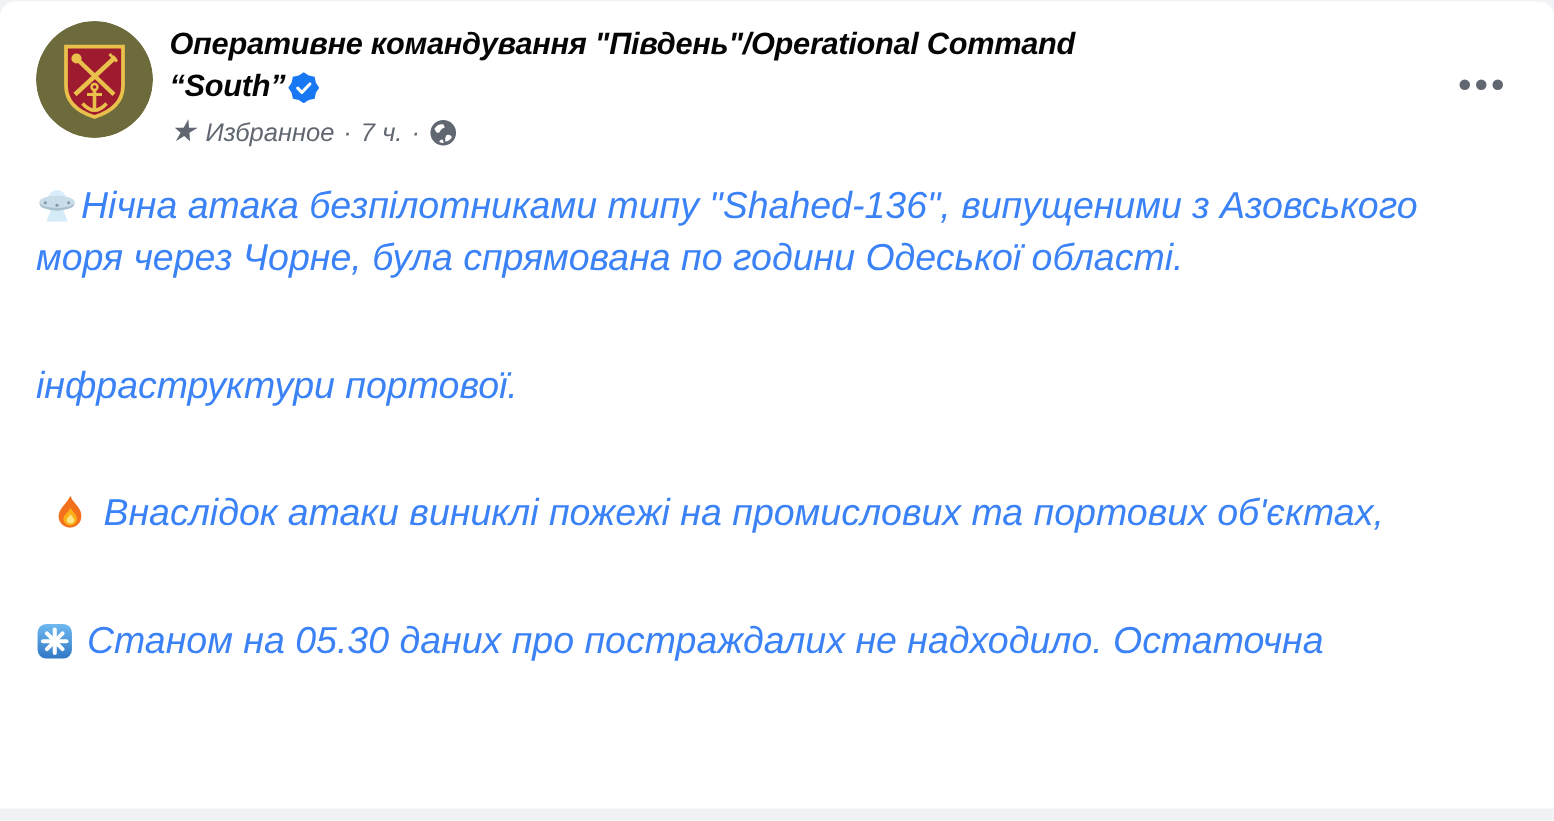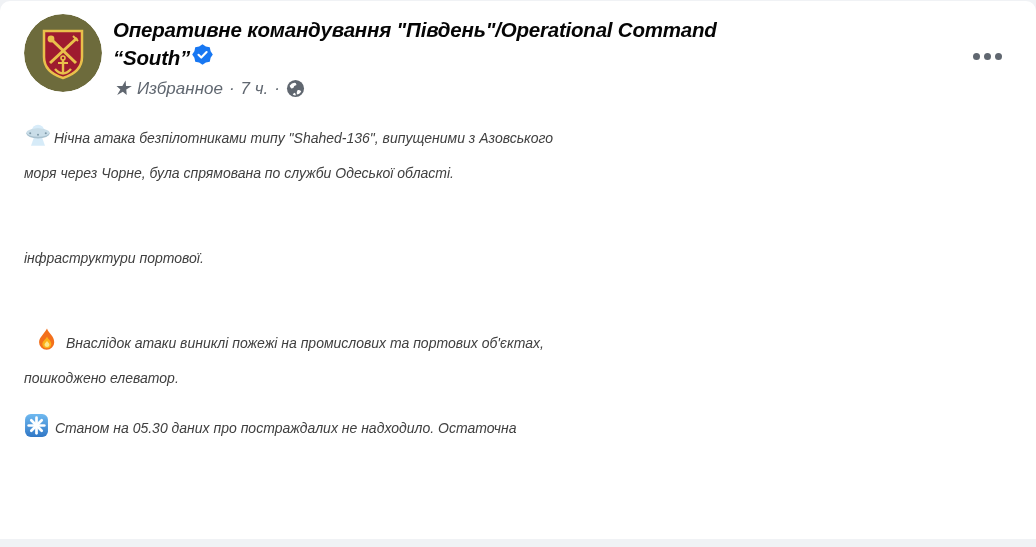--- a/index.html
+++ b/index.html
@@ -16,34 +16,34 @@
     font-style:italic;
   }
   .header{display:flex;gap:11px;}
   .avatar{width:78px;height:78px;border-radius:50%;flex:none;cursor:pointer;}
   .head-text{padding-top:2px;}
   .name{
     font-size:20.5px;font-weight:700;color:#050505;line-height:28px;
     letter-spacing:-0.2px;cursor:pointer;
   }
   .name .nline{display:block;}
-  .name .nline2{display:flex;gap:2px;}
+  .name .nline2{display:flex;align-items:center;gap:2px;}
   .badge{display:inline-flex;flex:none;}
   .meta{
     display:flex;align-items:center;gap:6px;color:#606770;
     font-size:17px;margin-top:6px;line-height:21px;
   }
   .star-glyph{font-size:20px;line-height:1;color:#606770;transform:translateY(-1px);}
   .menu{
     position:absolute;top:44px;right:26px;display:flex;gap:4px;
     padding:8px;cursor:pointer;border-radius:50%;
   }
   .menu i{width:7px;height:7px;border-radius:50%;background:#606770;display:block;}
   .post-body{
-    margin-top:21px;font-size:14px;line-height:35px;color:#404040;
+    margin-top:21px;font-size:25px;line-height:35px;color:#3b82f6;
     padding-right:20px;
   }
   .para{margin:0 0 15px 0;}
   .line{white-space:pre-wrap;}
   .line .t{white-space:pre-wrap;}
   .emoji{display:inline-block;vertical-align:-5px;margin-right:2px;line-height:0;}
   .pad{padding-left:10px;}
 </style>
 </head>
 <body>
@@ -107,36 +107,36 @@
     <p class="para">
       <span class="line"><span class="emoji"><svg width="28" height="28" viewBox="0 0 36 36">
               <polygon points="13,22 23,22 27,33 9,33" fill="#cfe7f7" opacity="0.85"></polygon>
               <path d="M10 14 a8 8 0 0 1 16 0 z" fill="#d8ecf9"></path>
               <ellipse cx="18" cy="17.5" rx="15" ry="6.2" fill="#a9c1cf"></ellipse>
               <ellipse cx="18" cy="16.2" rx="15" ry="5.2" fill="#c9dde8"></ellipse>
               <circle cx="8" cy="17" r="1.3" fill="#7e99a8"></circle>
               <circle cx="18" cy="19" r="1.3" fill="#7e99a8"></circle>
               <circle cx="28" cy="17" r="1.3" fill="#7e99a8"></circle>
             </svg></span><span class="t">Нічна атака безпілотниками типу "Shahed-136", випущеними з Азовського</span></span><br>
-      <span class="line"><span class="t">моря через Чорне, була спрямована по служби Одеської області.</span></span>
+      <span class="line"><span class="t">моря через Чорне, була спрямована по години Одеської області.</span></span>
     </p>
 
     <p class="para">
       <br>
       <span class="line"><span class="t">інфраструктури портової.</span></span>
     </p>
 
     <p class="para">
       <br>
       <span class="line pad"><span class="emoji"><svg width="26" height="26" viewBox="0 0 36 36">
               <path d="M18 2 C20 9 28 12 28 21 A10.5 10.5 0 0 1 7 21 C7 14 14 10 18 2 Z" fill="#f3701c"></path>
               <path d="M18 13 C19.5 17 24 18.5 24 24 A6.3 6.3 0 0 1 11.5 24 C11.5 19.5 16 17.5 18 13 Z" fill="#fcb018"></path>
               <path d="M18 19 c1 2.5 3.5 3.3 3.5 6 a3.6 3.6 0 0 1 -7 0 c0 -2.7 2.5 -3.5 3.5 -6 z" fill="#fde68a"></path>
             </svg></span><span class="t"> Внаслідок атаки виниклі пожежі на промислових та портових об'єктах,</span></span><br>
-      <span class="line"><span class="t">пошкоджено елеватор.</span></span><br>
+      <br>
     </p>
 
     <p class="para">
       <span class="line"><span class="emoji"><svg width="25" height="25" viewBox="0 0 24 24">
               <defs>
                 <linearGradient id="sqg" x1="0" y1="0" x2="0" y2="1">
                   <stop offset="0" stop-color="#6fb9f0"></stop>
                   <stop offset="1" stop-color="#3178c6"></stop>
                 </linearGradient>
               </defs>

